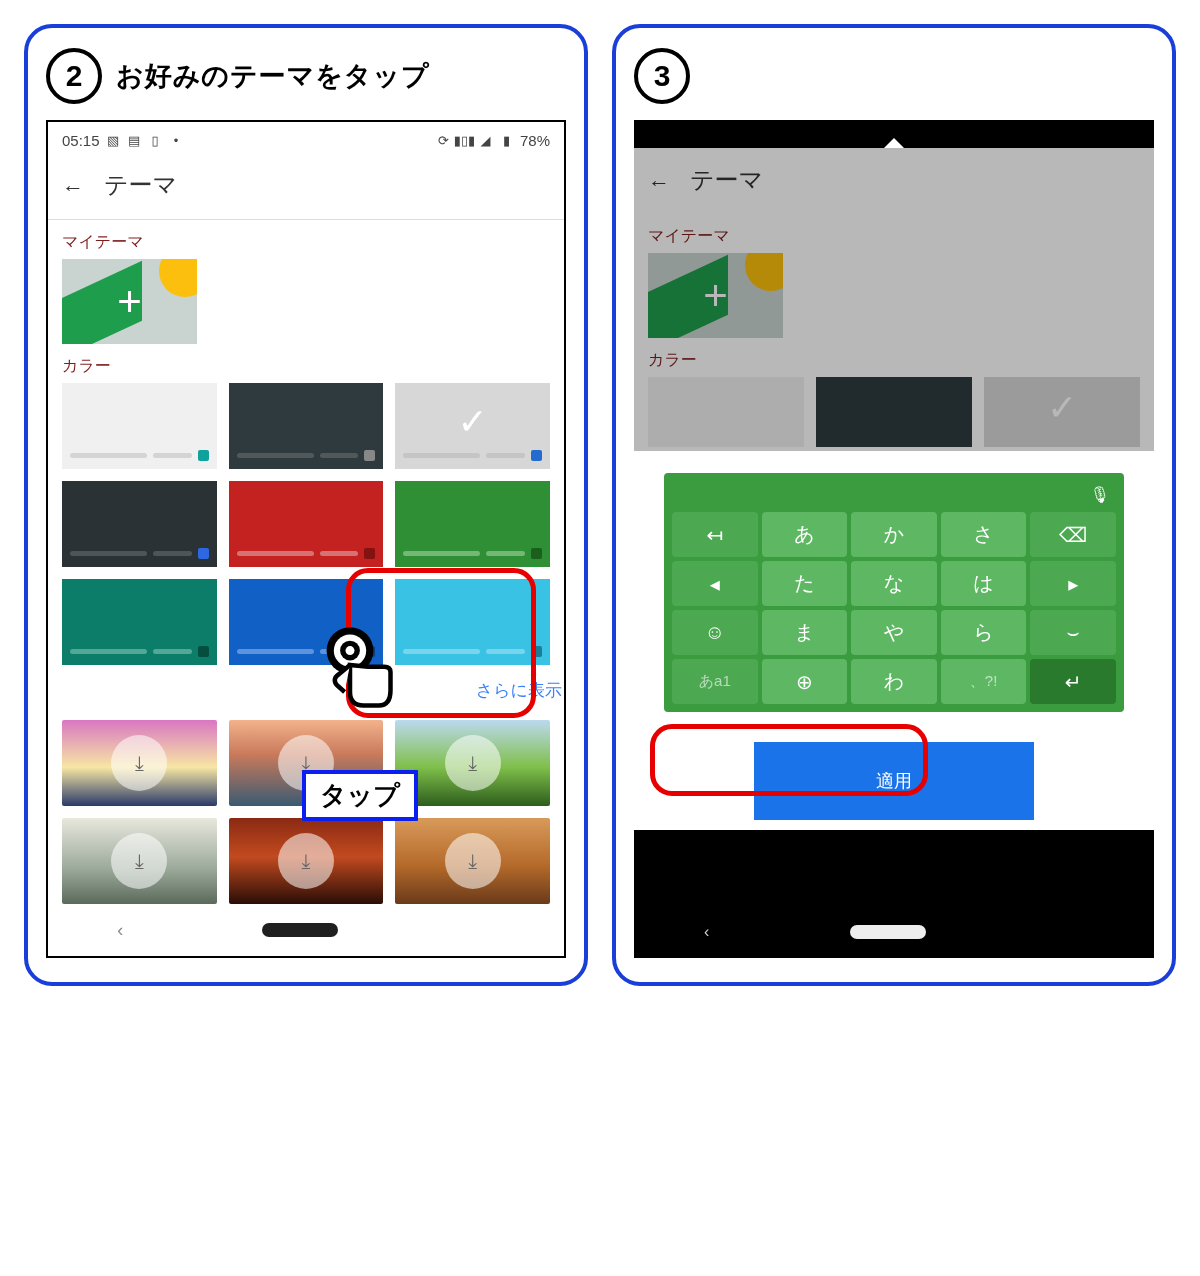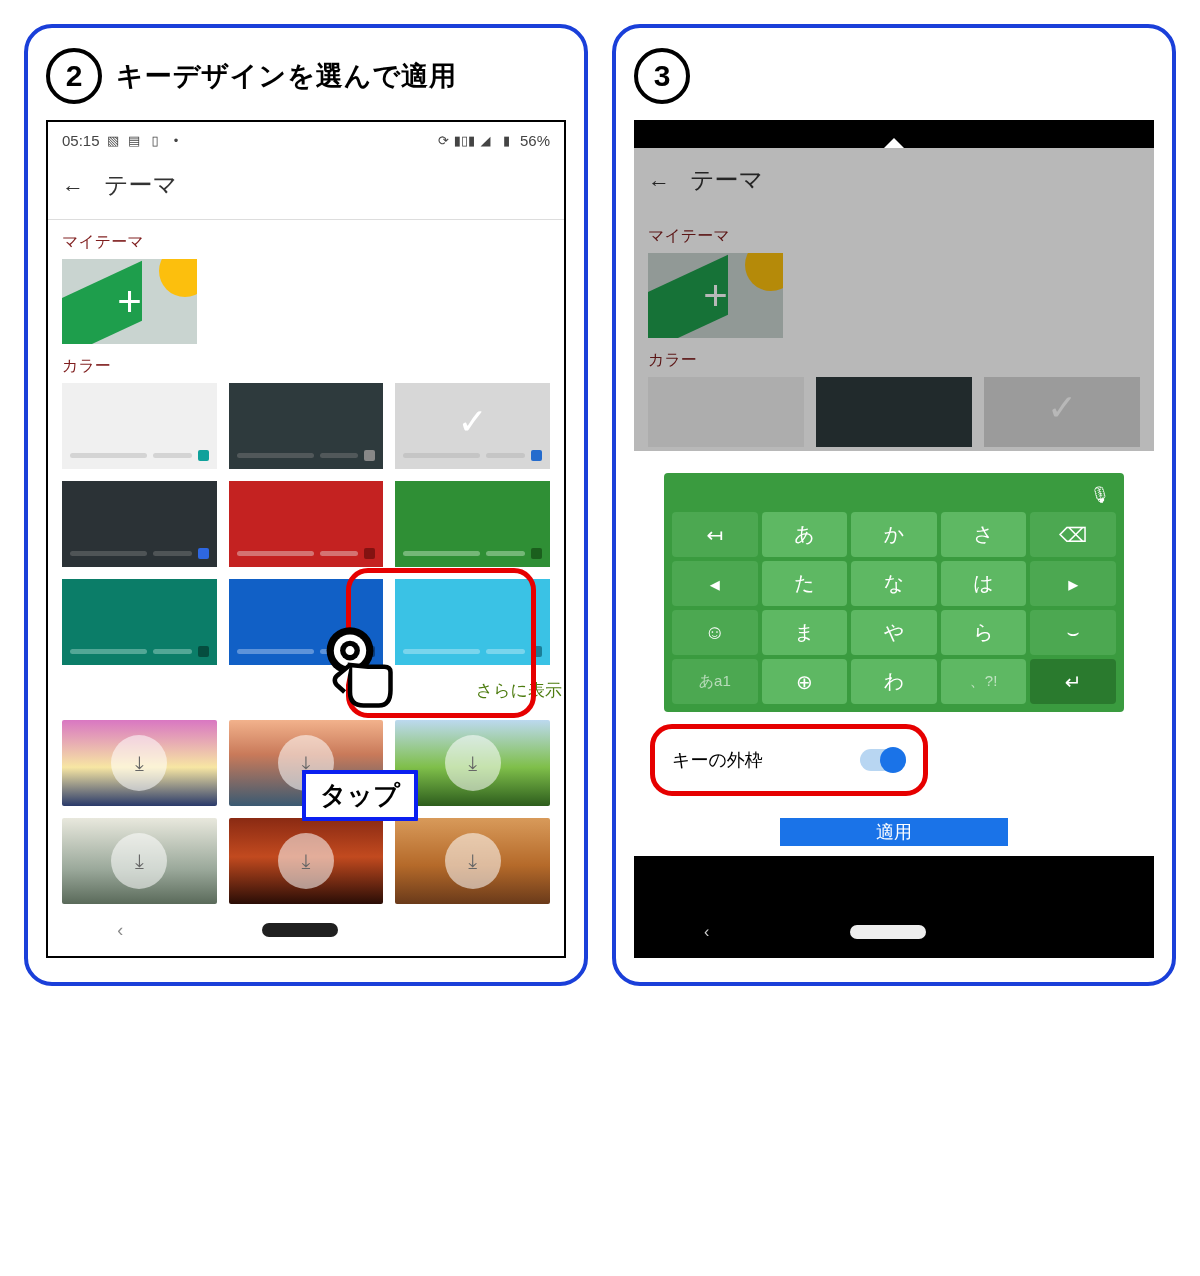--- a/index.html
+++ b/index.html
@@ -24,21 +24,21 @@
 .add-tile .hill { position: absolute; bottom: 0; left: -20px; width: 100px; height: 60px; background: #1e9e4c; transform: skewY(-25deg); }
 .add-tile .sun { position: absolute; top: -14px; right: -14px; width: 52px; height: 52px; background: #fcbf0d; border-radius: 50%; }
 .add-tile .plus { position: absolute; top: 50%; left: 50%; transform: translate(-50%, -50%); color: #fff; font-size: 42px; font-weight: 300; }
 
 .color-grid { display: grid; grid-template-columns: repeat(3, 1fr); gap: 12px; }
 .swatch { height: 86px; position: relative; padding: 8px; }
 .swatch .pillrow { position: absolute; bottom: 8px; left: 8px; right: 8px; display: flex; align-items: center; gap: 6px; }
 .swatch .pill { height: 5px; border-radius: 3px; flex: 1; opacity: .4; }
 .swatch .dot { width: 11px; height: 11px; border-radius: 2px; }
 .swatch .check { position: absolute; top: 50%; left: 50%; transform: translate(-50%, -60%); color: #fff; font-size: 36px; }
-.more { text-align: right; color: #4d7c0f; font-size: 17px; padding: 14px 2px 18px; }
+.more { text-align: right; color: #3b82f6; font-size: 17px; padding: 14px 2px 18px; }
 
 .scene-grid { display: grid; grid-template-columns: repeat(3, 1fr); gap: 12px; }
 .scene { height: 86px; position: relative; overflow: hidden; border-radius: 2px; }
 .scene .dl { position: absolute; top: 50%; left: 50%; transform: translate(-50%, -50%); width: 56px; height: 56px; background: rgba(255,255,255,.55); border-radius: 50%; display: flex; align-items: center; justify-content: center; color: #666; font-size: 20px; }
 
 .navbar { margin-top: auto; height: 52px; display: flex; align-items: center; justify-content: space-around; }
 .nav-pill { width: 76px; height: 14px; background: #202020; border-radius: 7px; }
 .navbar.dark { background: #000; }
 .navbar.dark .nav-pill { background: #eee; }
 .navbar.dark .nav-txt { color: #ccc; font-size: 16px; }
@@ -54,49 +54,49 @@
 .kb-preview { background: #3a9b3f; border-radius: 4px; padding: 8px; }
 .kb-top { display: flex; justify-content: flex-end; padding: 4px 6px 8px; color: #fff; }
 .kb-grid { display: grid; grid-template-columns: repeat(5, 1fr); gap: 4px; }
 .kb-key { background: #5eb863; color: #fff; height: 45px; border-radius: 4px; display: flex; align-items: center; justify-content: center; font-size: 20px; }
 .kb-key.side { background: #4ca851; }
 .kb-key.enter { background: #2a7a2e; }
 .kb-key.faded { color: rgba(255,255,255,.6); font-size: 15px; }
 .toggle-row { display: flex; align-items: center; justify-content: space-between; padding: 16px 8px; max-width: 250px; }
 .toggle { width: 46px; height: 22px; background: #b8d6f2; border-radius: 11px; position: relative; }
 .toggle .knob { position: absolute; right: 0; top: -2px; width: 26px; height: 26px; background: #1a73e8; border-radius: 50%; }
-.apply-btn { background: #1a73e8; color: #fff; text-align: center; padding: 2px; font-size: 18px; width: 228px; margin: 30px auto 0; }
+.apply-btn { background: #1a73e8; color: #fff; text-align: center; padding: 27px; font-size: 18px; width: 280px; margin: 30px auto 0; }
 .spacer { flex: 1; }
 </style>
 </head>
 <body>
 
 <div class="wrap">
 
 <div class="panel">
   <div class="panel-head">
     <div class="step-circle">2</div>
-    <div class="panel-title">キーデザインを選んで適用</div>
+    <div class="panel-title">お好みのテーマをタップ</div>
   </div>
 
   <div class="phone">
     <div class="status-bar">
       <div class="status-left">
         <span>05:15</span>
         <span class="s-ico">▧</span>
         <span class="s-ico">▤</span>
         <span class="s-ico">▯</span>
         <span class="s-ico">•</span>
       </div>
       <div class="status-right">
         <span class="s-ico">⟳</span>
         <span class="s-ico">▮▯▮</span>
         <span class="s-ico">◢</span>
         <span class="s-ico">▮</span>
-        <span>56%</span>
+        <span>78%</span>
       </div>
     </div>
 
     <div class="app-bar">
       <span class="back-ico">←</span>
       <span>テーマ</span>
     </div>
 
     <div>
       <div class="section-label">マイテーマ</div>
@@ -282,26 +282,20 @@
               <div class="kb-key side">⌣</div>
               <div class="kb-key side faded">あa1</div>
               <div class="kb-key">⊕</div>
               <div class="kb-key">わ</div>
               <div class="kb-key faded">、?!</div>
               <div class="kb-key enter">↵</div>
             </div>
       </div>
 
       <div style="position:relative;margin-top:20px">
-        <div class="toggle-row">
-          <span style="font-size:18px">キーの外枠</span>
-          <div class="toggle">
-                <div class="knob"></div>
-              </div>
-        </div>
         <div class="red-box" style="top:-8px;left:-14px;width:278px;height:72px"></div>
       </div>
 
       <div class="apply-btn">適用</div>
     </div>
 
     <div class="spacer"></div>
     <div class="navbar dark">
       <span class="nav-txt">‹</span>
       <div class="nav-pill"></div>

